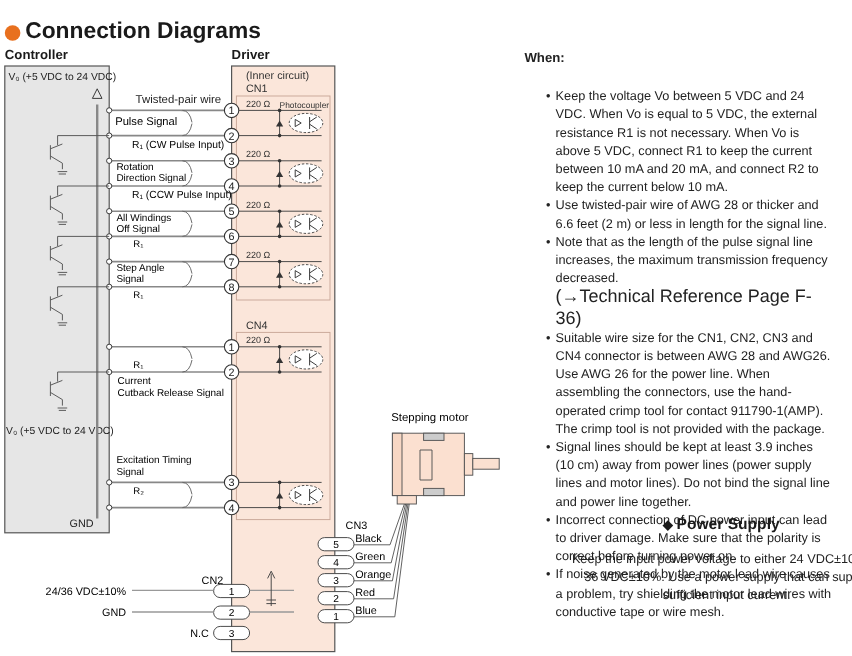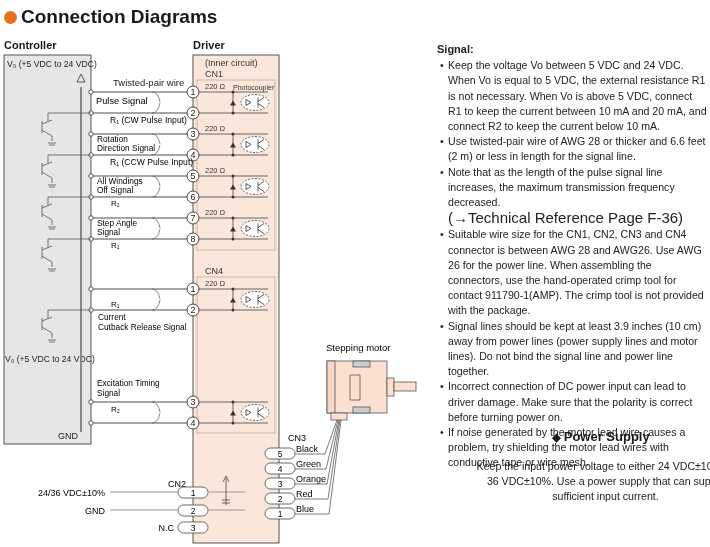--- a/index.html
+++ b/index.html
@@ -1,23 +1,23 @@
 <!DOCTYPE html>
 <html><head>
 <meta charset="utf-8">
 <style>
   html,body{margin:0;padding:0;background:#fff;}
   body{width:710px;height:547px;position:relative;overflow:hidden;font-family:"Liberation Sans",sans-serif;color:#222;}
-  .title{position:absolute;left:4px;top:6px;font-size:19px;font-weight:bold;color:#1a1a1a;display:flex;align-items:center;}
+  .title{position:absolute;left:4px;top:16px;font-size:19px;font-weight:bold;color:#1a1a1a;display:flex;align-items:center;}
   .title .dot{width:13px;height:13px;border-radius:50%;background:#e8701e;margin-right:4px;display:inline-block;}
   svg.diagram{position:absolute;left:0;top:0;}
   svg text{font-family:"Liberation Sans",sans-serif;}
   .notes{position:absolute;left:437px;top:42px;width:272px;font-size:10.6px;line-height:15.2px;color:#222;}
   .notes .head{font-weight:bold;font-size:11px;margin-bottom:1px;}
-  .notes ul{margin:1px;padding:0;list-style:none;}
+  .notes ul{margin:16px;padding:0;list-style:none;}
   .notes li{position:relative;padding-left:10px;}
   .notes li:before{content:"•";position:absolute;left:2px;top:0;}
   .notes .ref{font-size:15px;}
   .ps{position:absolute;left:465px;top:429px;width:272px;text-align:center;}
   .ps .h{font-size:13px;font-weight:bold;color:#1a1a1a;}
   .ps .h .dia{font-size:11px;margin-right:3px;}
   .ps .body{font-size:10.6px;line-height:15.2px;padding-left:9px;margin-top:15px;}
 </style>
 </head>
 <body>
@@ -247,21 +247,21 @@
     <rect x="353" y="407" width="17" height="6" fill="#ccc"></rect>
     <path d="M350,375 L360,375 L360,400 L350,400 Z" fill="none"></path>
     <rect x="387" y="378" width="7" height="18" fill="#fbe0d0"></rect>
     <rect x="394" y="382" width="22" height="9" fill="#fbe0d0"></rect>
     <rect x="331" y="413" width="16" height="7" fill="#fbe0d0"></rect>
   </g>
   <path id="motor-leads" d="M325,454 L337,420 M326,469 L338,420 M327,484 L339,420 M328,499 L340,420 M329,514 L341,420 " stroke="#444" stroke-width="0.7" fill="none"></path>
 </svg>
 
 <div class="notes">
-  <div class="head">Signal:</div>
+  <div class="head">When:</div>
   <ul>
     <li>Keep the voltage Vo between 5 VDC and 24 VDC. When Vo is equal to 5 VDC, the external resistance R1 is not necessary. When Vo is above 5 VDC, connect R1 to keep the current between 10 mA and 20 mA, and connect R2 to keep the current below 10 mA.</li>
     <li>Use twisted-pair wire of AWG 28 or thicker and 6.6 feet (2 m) or less in length for the signal line.</li>
     <li><span>Note that as the length of the pulse signal line increases, the maximum transmission frequency decreased.</span><br><span class="ref">(→Technical Reference Page F-36)</span></li>
     <li>Suitable wire size for the CN1, CN2, CN3 and CN4 connector is between AWG 28 and AWG26. Use AWG 26 for the power line. When assembling the connectors, use the hand-operated crimp tool for contact 911790-1(AMP). The crimp tool is not provided with the package.</li>
     <li>Signal lines should be kept at least 3.9 inches (10 cm) away from power lines (power supply lines and motor lines). Do not bind the signal line and power line together.</li>
     <li>Incorrect connection of DC power input can lead to driver damage. Make sure that the polarity is correct before turning power on.</li>
     <li>If noise generated by the motor lead wire causes a problem, try shielding the motor lead wires with conductive tape or wire mesh.</li>
   </ul>
 </div>

